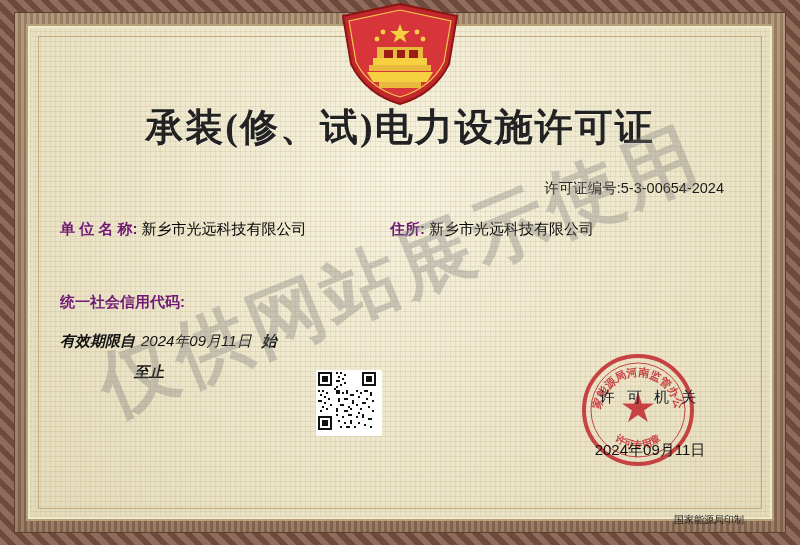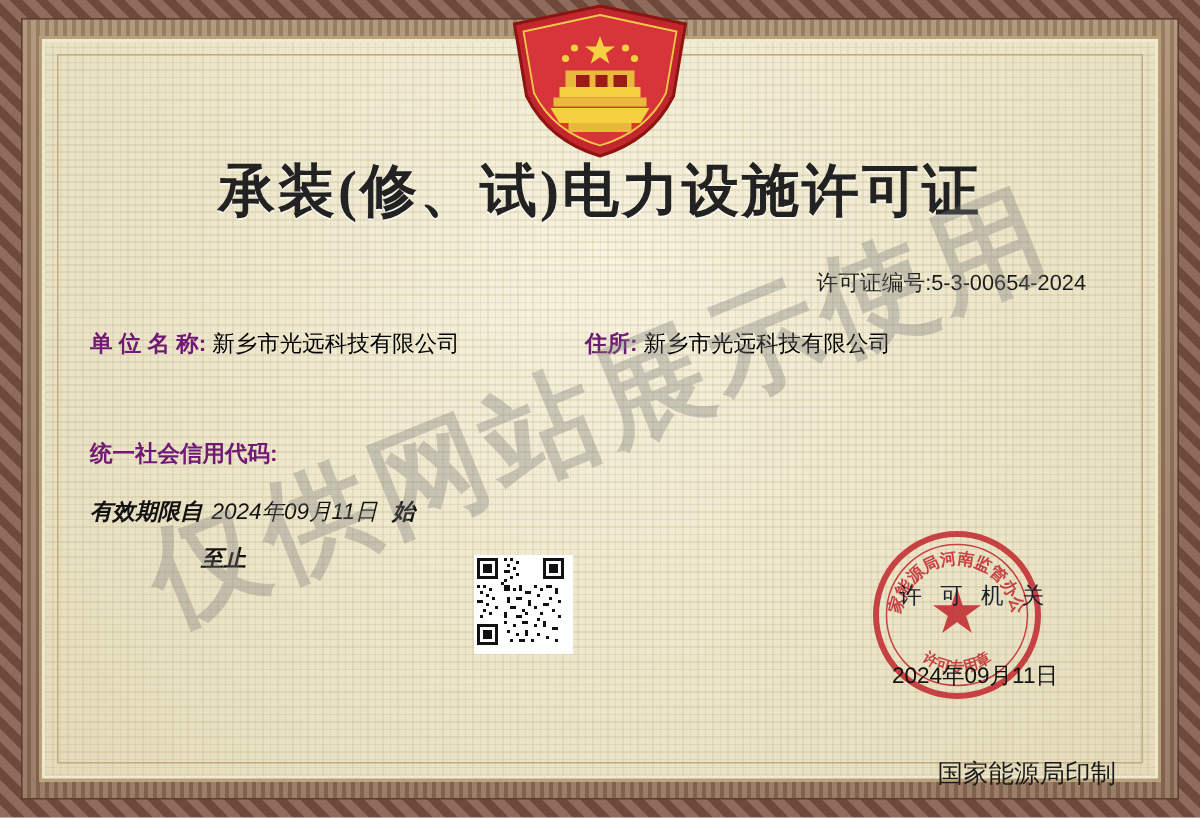--- a/index.html
+++ b/index.html
@@ -143,21 +143,21 @@
     color:#0f172a;
     opacity:0.95;
   }
   .issuer-date{
     margin-top:34px;
     color:#111;
   }
 
   .footer{
     position:absolute;right:56px;bottom:18px;
-    font-size:17px;color:#1a1a1a;
+    font-size:10px;color:#1a1a1a;
     z-index:6;
   }
 
   
   .watermark{
     position:absolute;left:0;top:0;width:800px;height:545px;
     z-index:9;pointer-events:none;
     display:flex;align-items:center;justify-content:center;
   }
   .watermark span{

